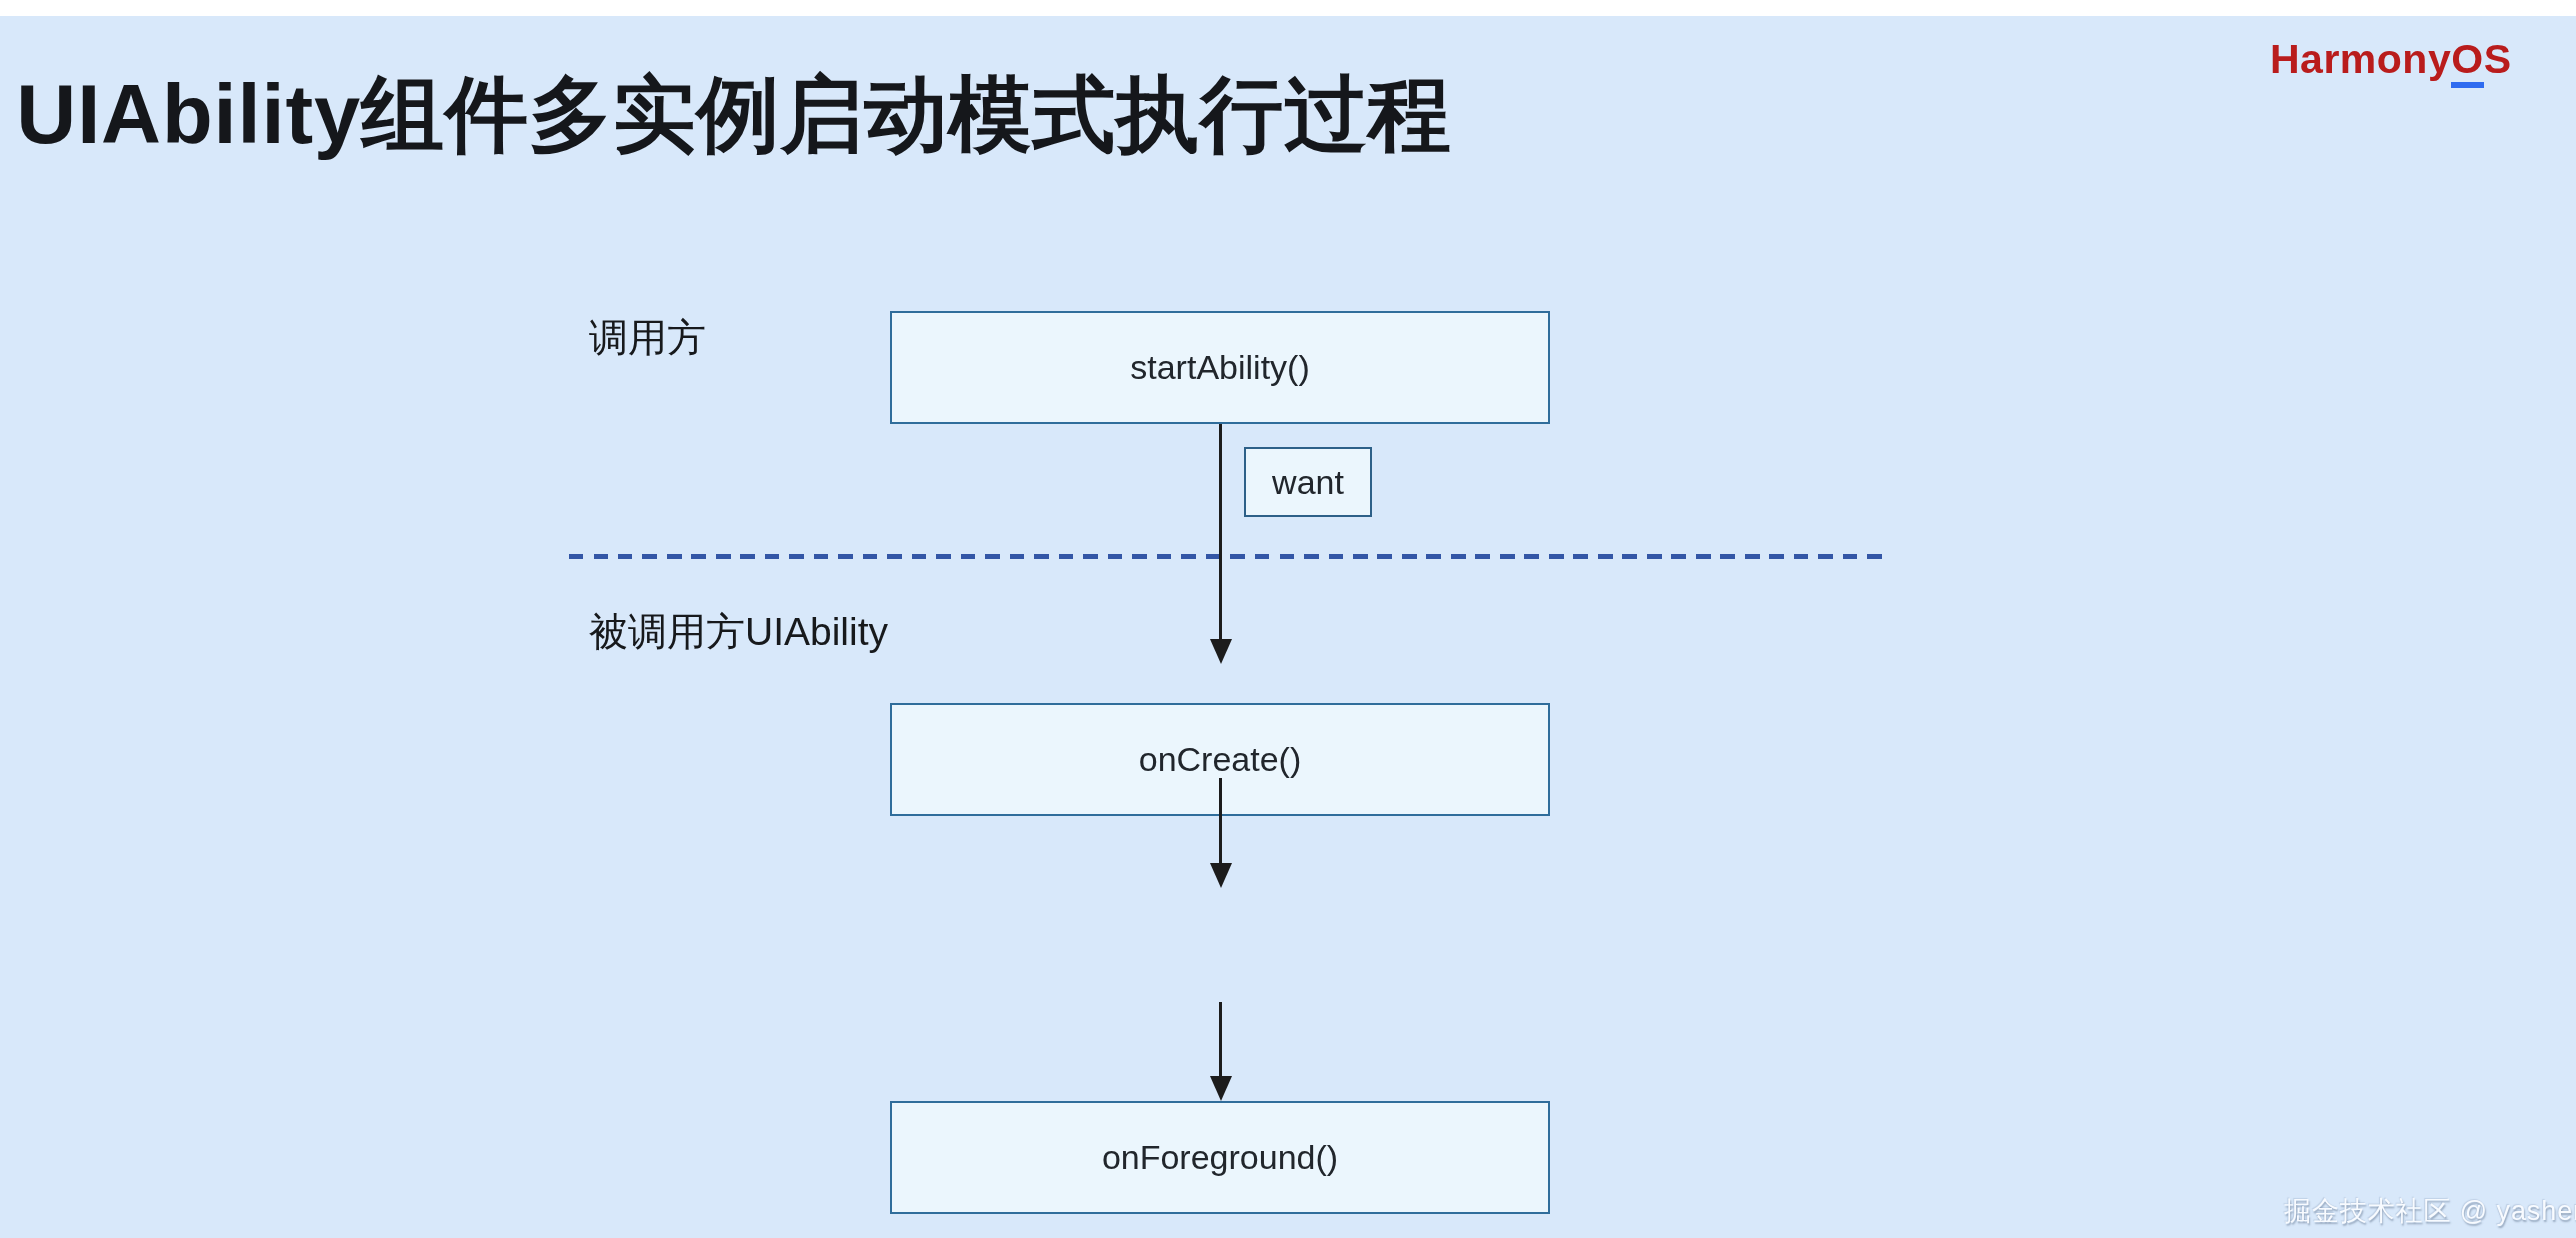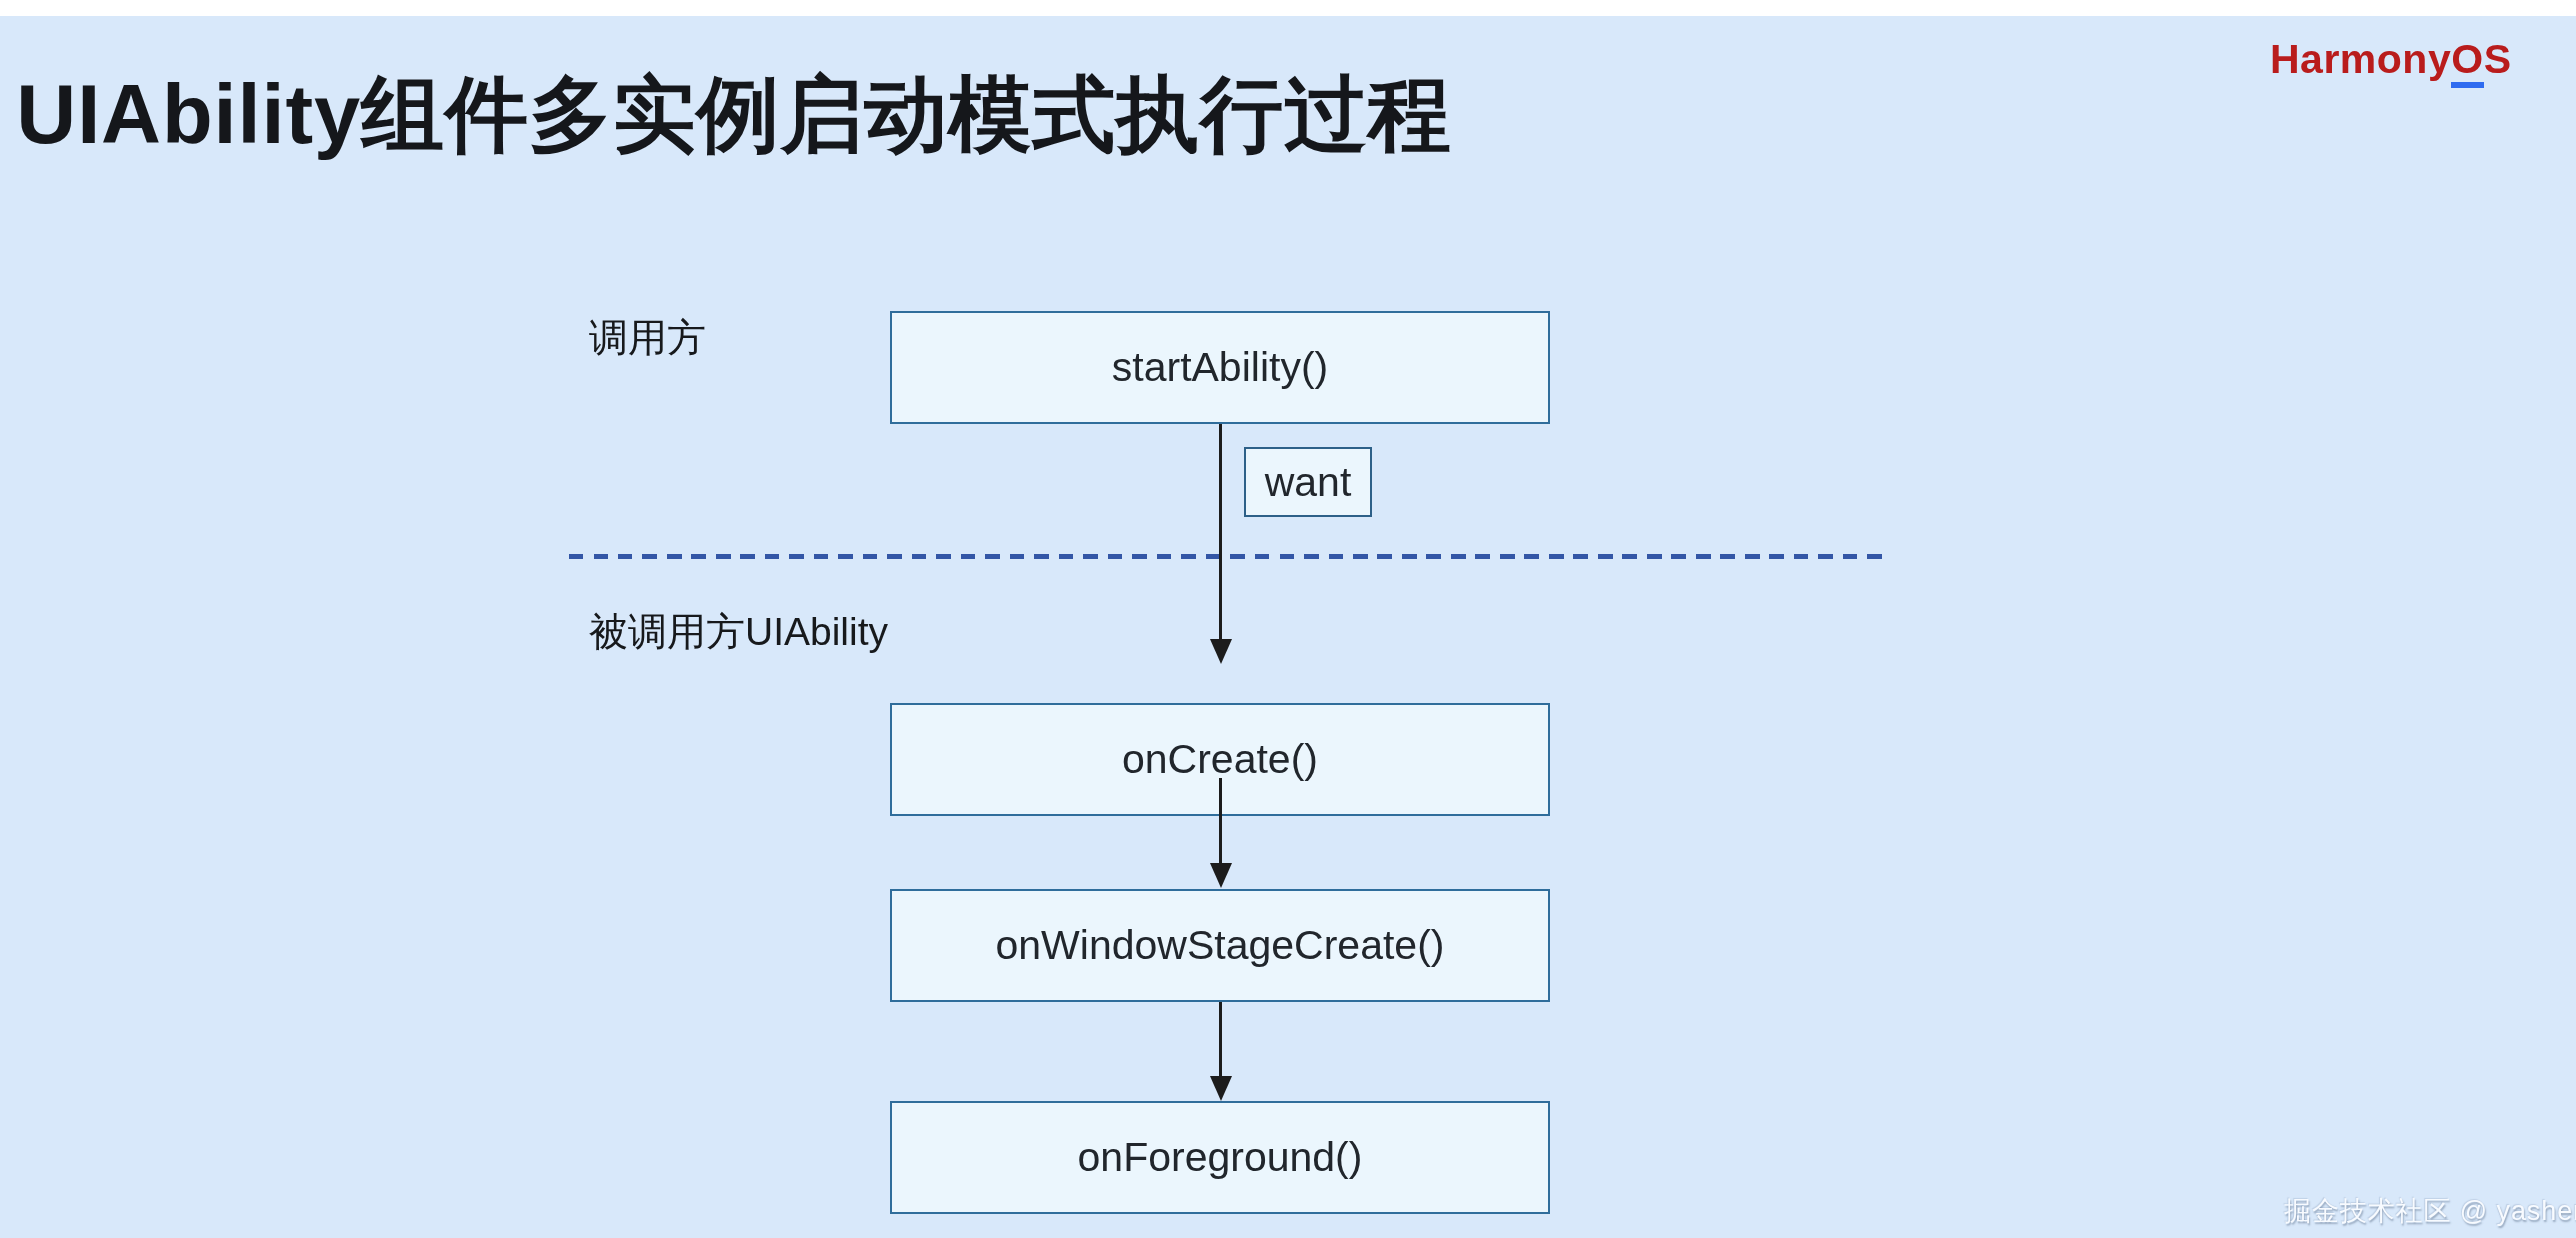--- a/index.html
+++ b/index.html
@@ -38,21 +38,21 @@
     position:absolute;left:589px;
     font-size:39px;color:#17191c;white-space:nowrap;
   }
   .lane-label.caller{top:295px;}
   .lane-label.callee{top:589px;}
   .node{
     position:absolute;
     border:2.7px solid var(--box_border);
     background:var(--box_fill);
     display:flex;align-items:center;justify-content:center;
-    font-size:41px;color:var(--node_text);text-align:right;
+    font-size:34px;color:var(--node_text);text-align:right;
   }
   .node.main{left:890px;width:660px;height:113px;}
   .node.start-ability{top:295px;}
   .node.on-create{top:687px;}
   .node.on-window-stage-create{top:873px;}
   .node.on-foreground{top:1085px;}
   .node.want{
     left:1244px;top:431px;width:128px;height:70px;
     border-color:var(--want_border);
   }
@@ -110,23 +110,20 @@
     <span>want</span>
   </div>
 
   <div class="node main on-create">
     <span>onCreate()</span>
   </div>
 
   <div class="vline seg2"></div>
   <div class="arrowhead h2"></div>
 
-  <div class="node main on-window-stage-create">
-    <span>onWindowStageCreate()</span>
-  </div>
 
   <div class="vline seg3"></div>
   <div class="arrowhead h3"></div>
 
   <div class="node main on-foreground">
     <span>onForeground()</span>
   </div>
 
   <div class="watermark">掘金技术社区 @ yasheng</div>
 

